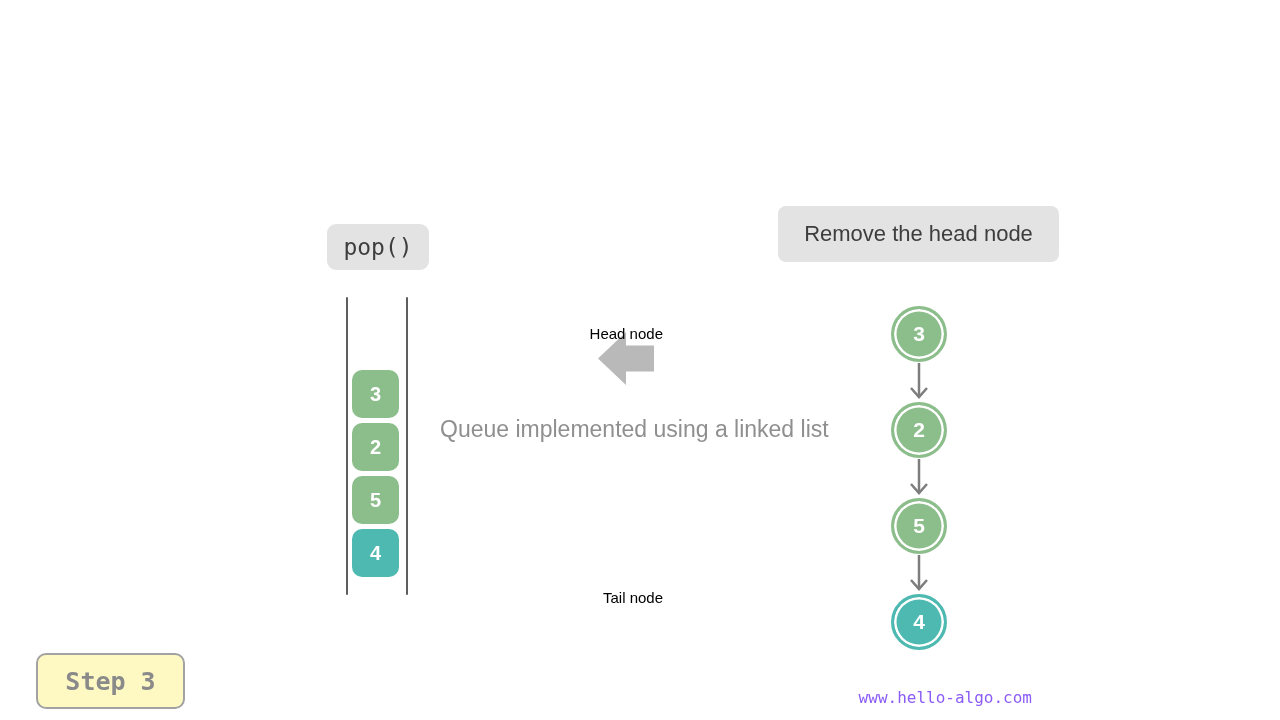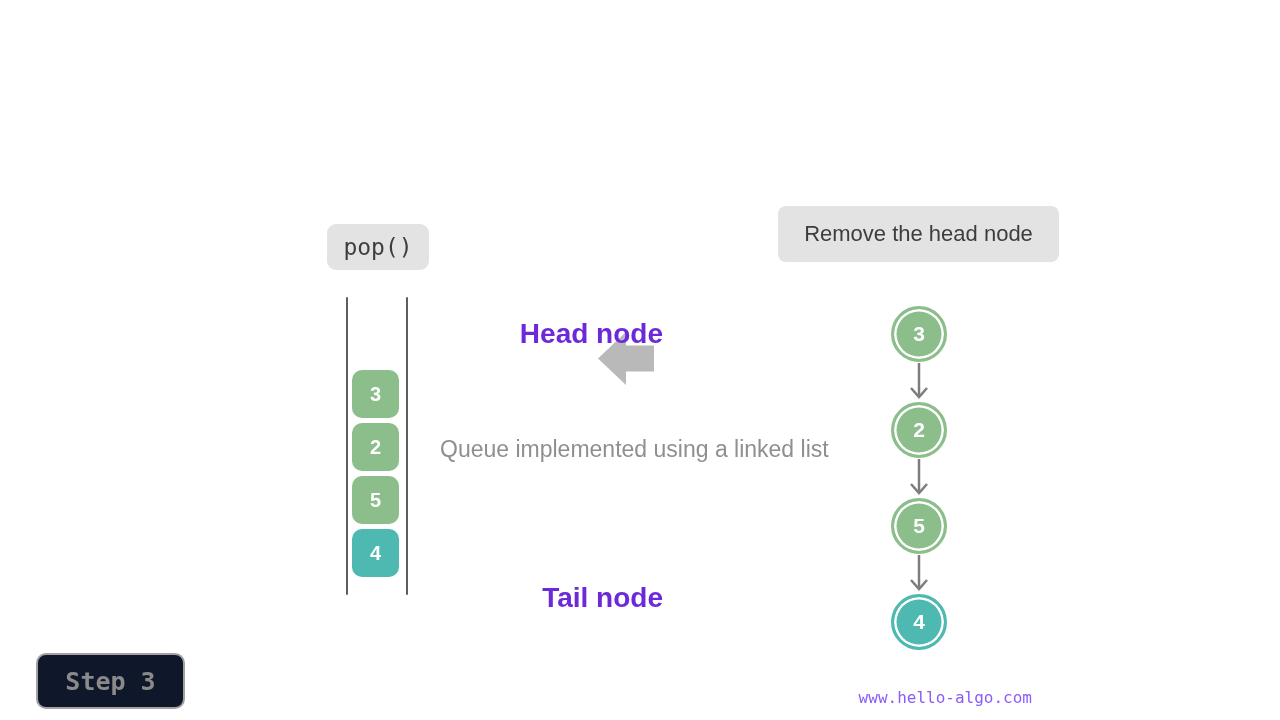--- a/index.html
+++ b/index.html
@@ -48,48 +48,48 @@
     border-radius: 10px;
     color: #ffffff;
     font-size: 20px; font-weight: bold;
     display: flex; align-items: center; justify-content: center;
   }
 
   
   .big-arrow { left: 598px; top: 320px; width: 56px; height: 53px; }
 
   .caption {
-    left: 440px; top: 424px;
+    left: 440px; top: 404px;
     color: #8f8f8f; font-size: 23px; white-space: nowrap;
   }
 
   
   .node {
     left: 891px; width: 50px; height: 50px;
     background: var(--c);
     border: 3px solid var(--c);
     border-radius: 50%;
     box-shadow: inset 0 0 0 2.5px #ffffff;
     color: #ffffff;
     font-size: 21px; font-weight: bold;
     display: flex; align-items: center; justify-content: center;
   }
   .connector { left: 907px; width: 24px; height: 40px; }
 
   .node-label {
     right: 409px;
-    color: #6d28d9; font-size: 28px; font-weight: bold;
+    color: #000000; font-size: 15px; font-weight: normal;
     white-space: nowrap; line-height: 28px;
   }
   .head-label { top: 308px; }
   .tail-label { top: 572px; }
 
   .step-box {
     left: 36px; top: 641px; width: 145px; height: 52px;
-    background: #0f172a;
+    background: #fef9c3;
     border: 2px solid #a2a2a2;
     border-radius: 10px;
     color: #8a8a8a;
     font-family: "DejaVu Sans Mono", monospace;
     font-size: 25px; font-weight: bold;
     display: flex; align-items: center; justify-content: center;
   }
 
   .watermark {
     right: 40px; top: 676px;

